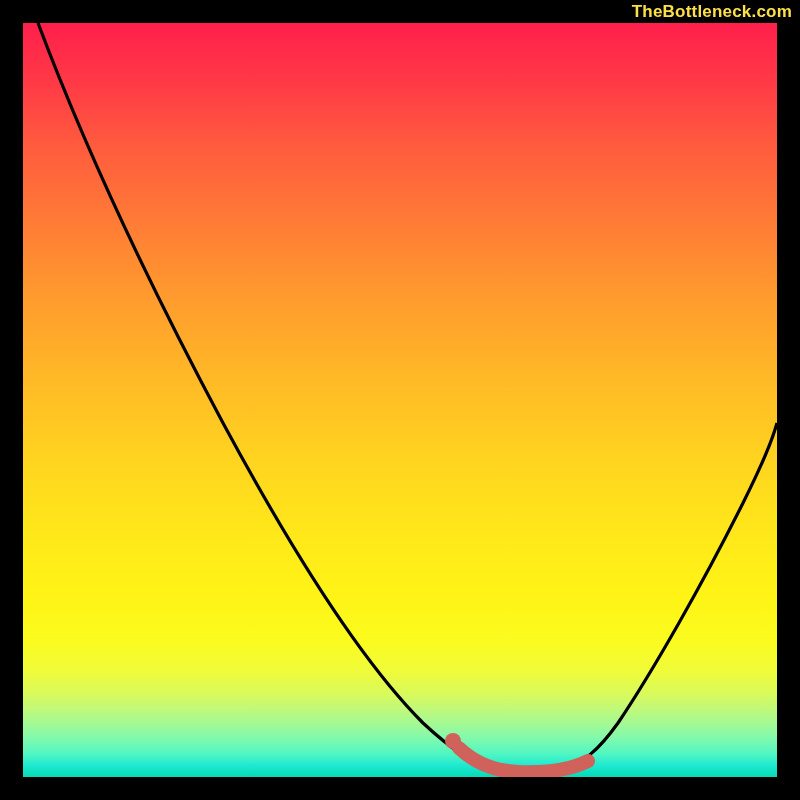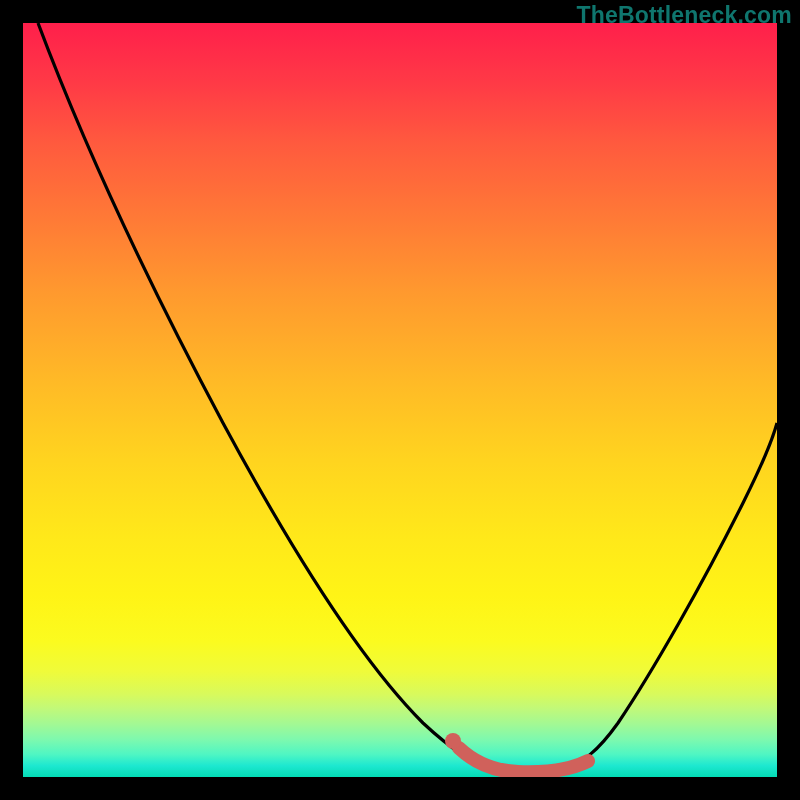--- a/index.html
+++ b/index.html
@@ -35,23 +35,23 @@
       #4ff6c3 97%,
       #1de8d0 98.5%,
       #04dbb5 100%
     );
   }
   .watermark {
     position: absolute;
     top: 2px;
     right: 8px;
     font-family: Arial, Helvetica, sans-serif;
-    font-size: 23px;
+    font-size: 17px;
     font-weight: 600;
-    color: #0f766e;
+    color: #fde047;
     letter-spacing: 0.2px;
   }
   svg.curve {
     position: absolute;
     left: 0;
     top: 0;
     width: 754px;
     height: 754px;
   }
 </style>

